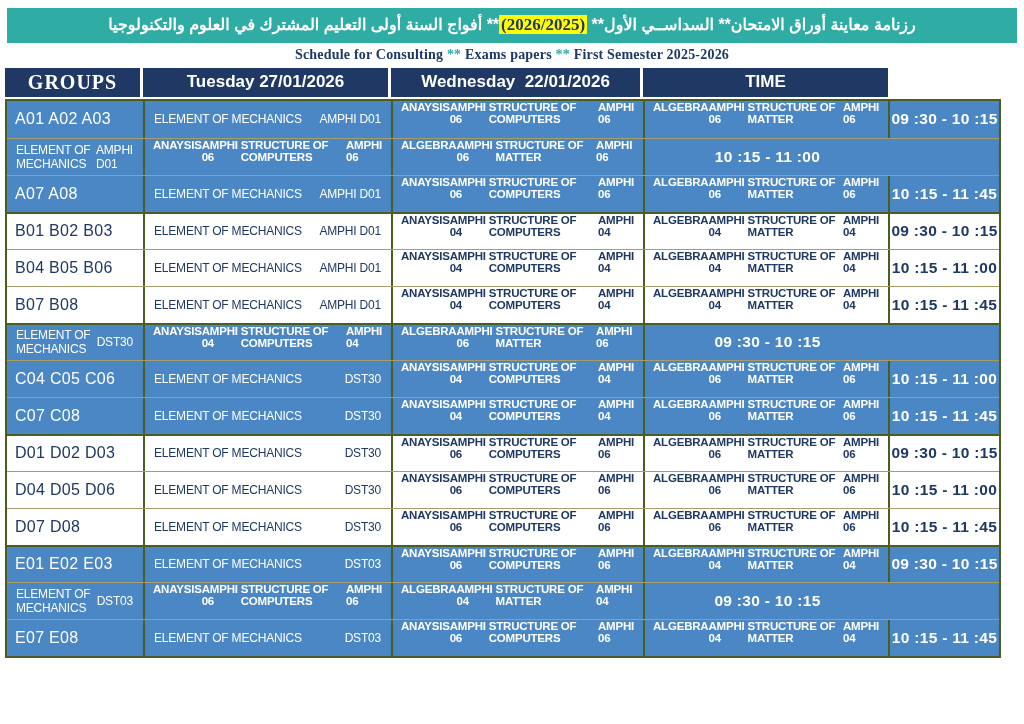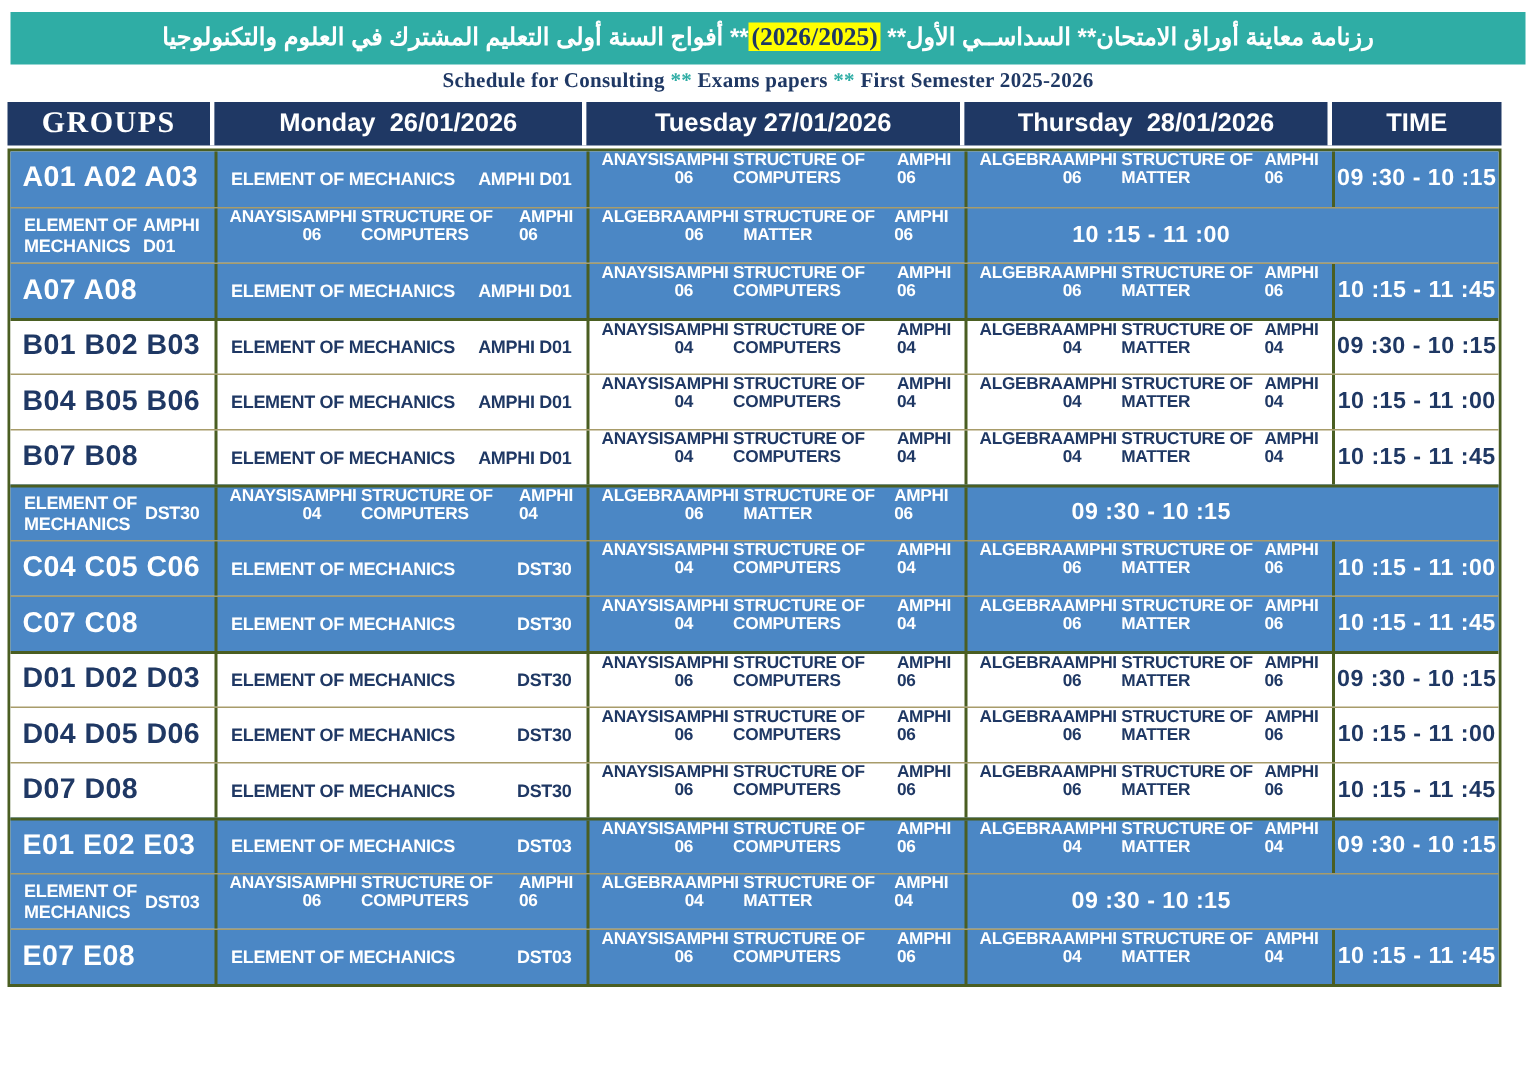--- a/index.html
+++ b/index.html
@@ -69,27 +69,27 @@
   .row.group-start { border-top:2px solid var(--olive); }
   .row.blue  { background:var(--bluerow); color:#ffffff; }
   .row.white { background:#ffffff; color:var(--navy); }
   .cell {
     border-right:2px solid var(--olive);
     display:flex; align-items:center;
     overflow:hidden;
   }
   .cell:last-child { border-right:none; }
   .groups {
-    font-size:19px; font-weight:bold;
+    font-size:16px; font-weight:normal;
     padding-left:8px; letter-spacing:0.3px;text-align:right;
   }
   .mon {
     justify-content:space-between;
     padding:0 10px 0 9px;
-    font-weight:bold; font-size:12px;
+    font-weight:normal; font-size:12px;
     letter-spacing:-0.2px;
   }
   .two {
     flex-direction:row; justify-content:center; align-items:stretch;
     padding:0 9px 0 8px;
     font-weight:bold; font-size:11.5px;
     gap:3px; letter-spacing:-0.2px;
   }
   .line { display:flex; justify-content:space-between; }
   .time {
@@ -104,23 +104,22 @@
 
 <div class="banner">
   <span>رزنامة معاينة أوراق الامتحان** السداســي الأول**  </span><span class="hl">(2026/2025)</span><span>** أفواج السنة أولى التعليم المشترك في العلوم والتكنولوجيا</span>
 </div>
 
 <div class="title"><span style="color: rgb(31, 56, 100);">Schedule for Consulting </span><span style="color: rgb(47, 173, 165);">** </span><span style="color: rgb(31, 56, 100);">Exams papers </span><span style="color: rgb(47, 173, 165);">** </span><span style="color: rgb(31, 56, 100);">First Semester 2025-2026</span></div>
 
 <div class="table">
   <div class="thead">
       <div class="th serif">GROUPS</div>
-      <div class="th">Monday  26/01/2026</div>
       <div class="th">Tuesday 27/01/2026</div>
-      <div class="th">Thursday  28/01/2026</div>
+      <div class="th">Wednesday  22/01/2026</div>
       <div class="th">TIME</div>
     </div>
   <div class="tbody">
       <div class="row blue">
         <div class="cell groups">A01 A02 A03</div>
         <div class="cell mon">
           <span>ELEMENT OF MECHANICS</span>
           <span>AMPHI D01</span>
         </div>
         <div class="cell two">

